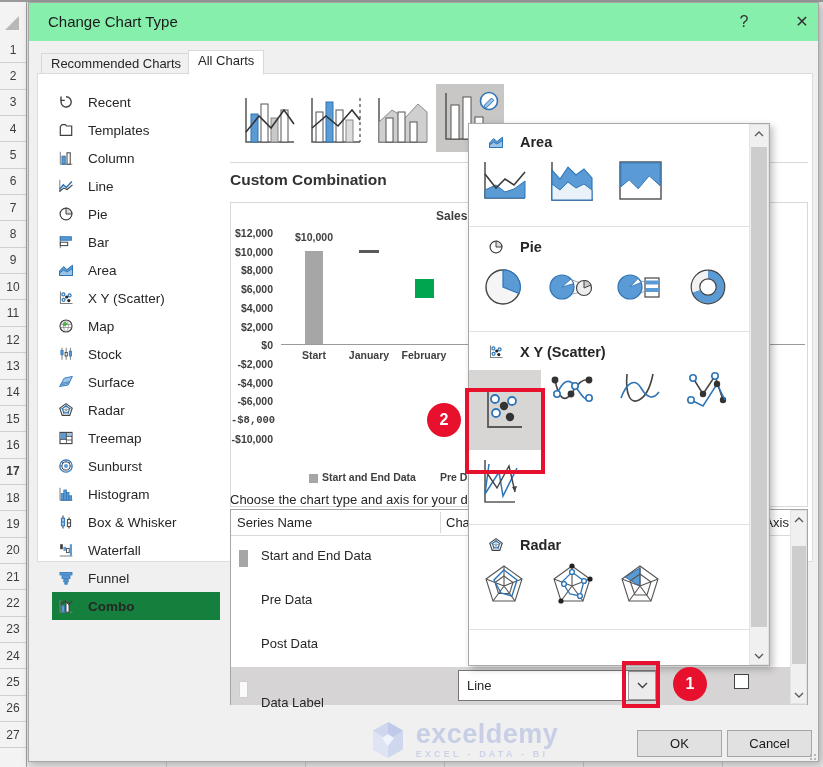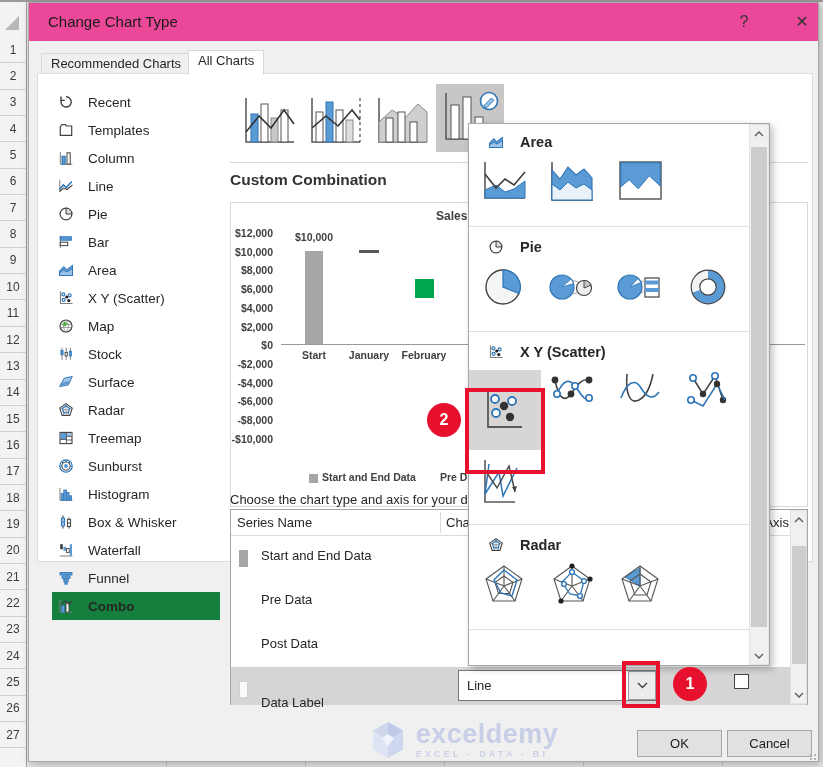--- a/index.html
+++ b/index.html
@@ -12,21 +12,21 @@
   .rowheader{left:0;top:2px;width:27px;height:765px;background:#f3f3f3;border-right:1px solid #9f9f9f;}
   .corner{left:5px;top:14px;width:0;height:0;border-left:14px solid transparent;border-bottom:14px solid #b8b8b8;}
   .rowcell{position:absolute;left:0;width:26px;font-size:12px;color:#3c3c3c;text-align:center;
            border-bottom:1px solid #cfcfcf;display:flex;align-items:center;justify-content:center;}
   .bottomstrip{left:28px;top:762px;width:795px;height:5px;background:#e4e4e4;
       background-image:repeating-linear-gradient(90deg,transparent 0 138px,#c4c4c4 138px 139px);}
   .rightstrip{left:819px;top:2px;width:4px;height:760px;background:#e4e4e4;}
   
   .dialog{left:28px;top:2px;width:791px;height:760px;background:#f0f0f0;border:1px solid #a8a8a8;
           box-shadow:2px 2px 8px rgba(0,0,0,.25);}
-  .titlebar{left:0;top:0;width:100%;height:38px;background:#ec4899;}
+  .titlebar{left:0;top:0;width:100%;height:38px;background:#86efac;}
   .title{left:19px;top:10px;font-size:15px;color:#1a1a1a;}
   .cap-btn{top:8px;width:26px;height:22px;font-size:16px;color:#333;text-align:center;line-height:22px;cursor:default;}
   
   .tab{height:22px;font-size:13px;padding:2px 9px;background:#f0f0f0;border:1px solid #d9d9d9;color:#262626;}
   .tab.active{background:#fff;border-bottom:1px solid #fff;z-index:5;height:25px;}
   .panel{left:8px;top:70px;width:776px;height:489px;background:#fff;border:1px solid #dcdcdc;}
   
   .side-item{position:absolute;left:14px;width:168px;height:28px;display:flex;align-items:center;font-size:13.5px;}
   .side-item .ic{width:16px;height:16px;margin-left:6px;margin-right:14px;flex:0 0 16px;display:flex;}
   .side-item.sel{background:#15803d;font-weight:bold;}
@@ -99,21 +99,21 @@
         <div class="rowcell" style="top: 193.1px; height: 26.35px;">7</div>
         <div class="rowcell" style="top: 219.45px; height: 26.35px;">8</div>
         <div class="rowcell" style="top: 245.8px; height: 26.35px;">9</div>
         <div class="rowcell" style="top: 272.15px; height: 26.35px;">10</div>
         <div class="rowcell" style="top: 298.5px; height: 26.35px;">11</div>
         <div class="rowcell" style="top: 324.85px; height: 26.35px;">12</div>
         <div class="rowcell" style="top: 351.2px; height: 26.35px;">13</div>
         <div class="rowcell" style="top: 377.55px; height: 26.35px;">14</div>
         <div class="rowcell" style="top: 403.9px; height: 26.35px;">15</div>
         <div class="rowcell" style="top: 430.25px; height: 26.35px;">16</div>
-        <div class="rowcell" style="top: 456.6px; height: 26.35px;">17</div>
+        <div class="rowcell" style="top: 456.6px; height: 26.35px; font-weight: bold;">17</div>
         <div class="rowcell" style="top: 482.95px; height: 26.35px;">18</div>
         <div class="rowcell" style="top: 509.3px; height: 26.35px;">19</div>
         <div class="rowcell" style="top: 535.65px; height: 26.35px;">20</div>
         <div class="rowcell" style="top: 562px; height: 26.35px;">21</div>
         <div class="rowcell" style="top: 588.35px; height: 26.35px;">22</div>
         <div class="rowcell" style="top: 614.7px; height: 26.35px;">23</div>
         <div class="rowcell" style="top: 641.05px; height: 26.35px;">24</div>
         <div class="rowcell" style="top: 667.4px; height: 26.35px;">25</div>
         <div class="rowcell" style="top: 693.75px; height: 26.35px;">26</div>
         <div class="rowcell" style="top: 720.1px; height: 26.35px;">27</div>
@@ -393,21 +393,21 @@
             <div class="ytick" style="top: 24px;">$12,000</div>
             <div class="ytick" style="top: 42.7px;">$10,000</div>
             <div class="ytick" style="top: 61.4px;">$8,000</div>
             <div class="ytick" style="top: 80.1px;">$6,000</div>
             <div class="ytick" style="top: 98.8px;">$4,000</div>
             <div class="ytick" style="top: 117.5px;">$2,000</div>
             <div class="ytick" style="top: 136.2px;">$0</div>
             <div class="ytick" style="top: 154.9px;">-$2,000</div>
             <div class="ytick" style="top: 173.6px;">-$4,000</div>
             <div class="ytick" style="top: 192.3px;">-$6,000</div>
-            <div class="ytick" style="top: 211px;">-$8,000</div>
+            <div class="ytick" style="top: 211px; font-family: Liberation Mono, monospace;">-$8,000</div>
             <div class="ytick" style="top: 229.7px;">-$10,000</div>
             <div class="axisline" style="top: 141px;"></div>
             <div class="xlab" style="left: 55px; top: 146px;">Start</div>
             <div class="xlab" style="left: 110px; top: 146px;">January</div>
             <div class="xlab" style="left: 165px; top: 146px;">February</div>
             <div class="abs" style="left: 74px; top: 47.6667px; width: 18px; height: 93.3333px; background: rgb(166, 166, 166);"></div>
             <div class="abs" style="left: 53px; top: 27.6667px; width: 60px; text-align: center; font-size: 10.5px; font-weight: 700; color: rgb(64, 64, 64);">$10,000</div>
             <div class="abs" style="left: 128px; top: 46.6667px; width: 20px; height: 3px; background: rgb(89, 89, 89);"></div>
             <div class="abs" style="left: 183.5px; top: 76.4333px; width: 19px; height: 19px; background: rgb(0, 165, 80);"></div>
             <div class="legend">

